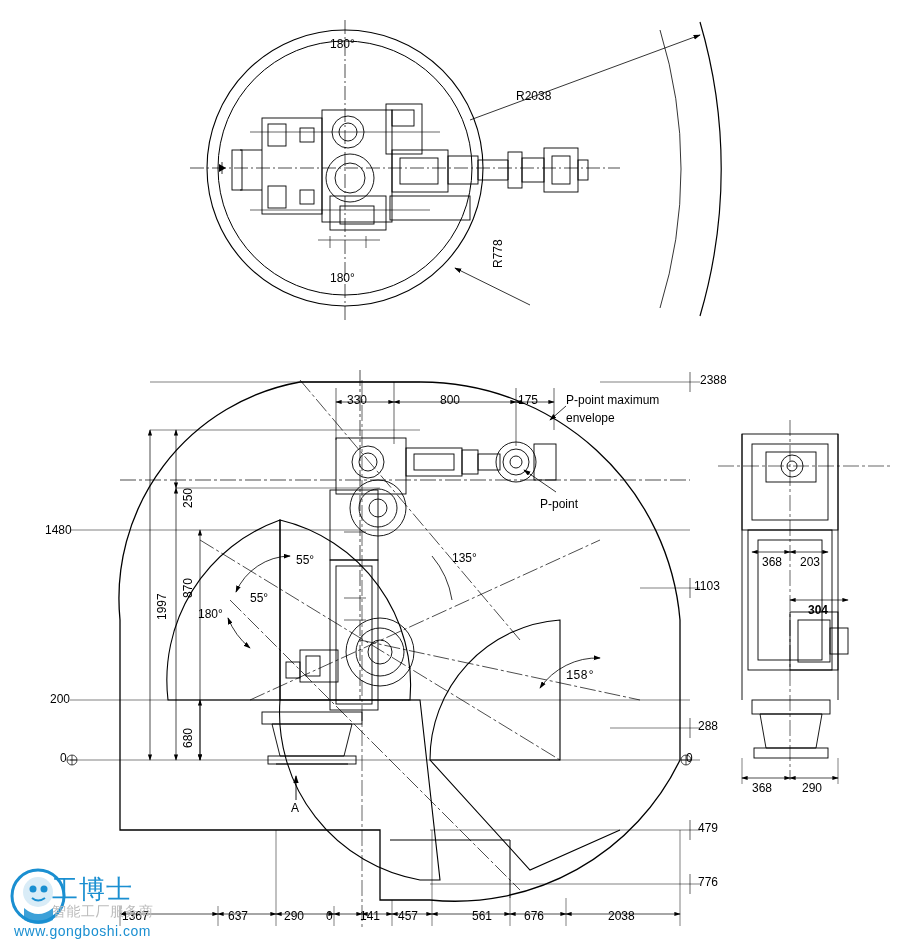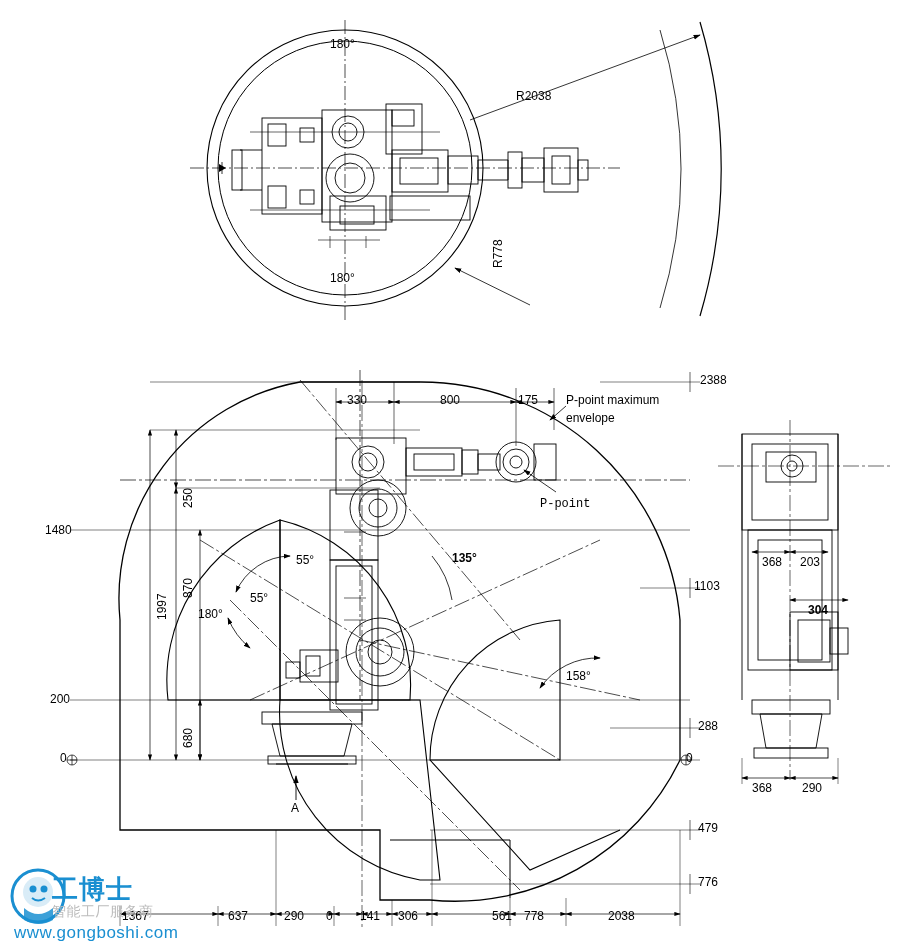--- a/index.html
+++ b/index.html
@@ -3,23 +3,23 @@
 <meta charset="utf-8">
 <style>
   html,body{margin:0;padding:0;background:#ffffff;}
   body{width:900px;height:946px;position:relative;overflow:hidden;
        font-family:"Liberation Sans",sans-serif;color:#000;}
   #stage{position:absolute;left:0;top:0;width:900px;height:786px;}
   svg{position:absolute;left:0;top:0;}
   .lbl{position:absolute;font-size:12px;line-height:1;white-space:nowrap;color:#000;}
   .lbl.rot{transform-origin:left top;transform:rotate(-90deg);}
   .wm{position:absolute;left:8px;top:862px;width:180px;height:80px;}
-  .wm-text{position:absolute;left:52px;top:872px;font-size:26px;font-weight:bold;color:#1a8fd1;letter-spacing:1px;}
+  .wm-text{position:absolute;left:52px;top:872px;font-size:26px;font-weight:normal;color:#1a8fd1;letter-spacing:1px;}
   .wm-sub{position:absolute;left:52px;top:903px;font-size:14px;color:#bdbdbd;letter-spacing:.5px;}
-  .wm-url{position:absolute;left:14px;top:923px;font-size:17px;color:#1a8fd1;letter-spacing:.5px;}
+  .wm-url{position:absolute;left:14px;top:923px;font-size:14px;color:#1a8fd1;letter-spacing:.5px;}
 </style>
 </head>
 <body>
 
 <div id="stage">
 
 <svg width="900" height="946" viewBox="0 0 900 946">
   <defs>
     <marker id="ar" markerWidth="9" markerHeight="9" refX="8" refY="3" orient="auto">
       <path d="M0,0 L9,3 L0,6 z" fill="#000"></path>
@@ -258,21 +258,21 @@
   </g>
 </svg>
 
 <div class="lbl" style="left:330px;top:38px;">180°</div>
 <div class="lbl" style="left:330px;top:272px;">180°</div>
 <div class="lbl" style="left:516px;top:90px;">R2038</div>
 <div class="lbl rot" style="left:492px;top:268px;">R778</div>
 
 <div class="lbl" style="left:566px;top:394px;">P-point maximum</div>
 <div class="lbl" style="left:566px;top:412px;">envelope</div>
-<div class="lbl" style="left:540px;top:498px;font-family:Liberation Mono, monospace;">P-point</div>
+<div class="lbl" style="left:540px;top:498px;">P-point</div>
 <div class="lbl" style="left:291px;top:802px;">A</div>
 
 <div class="lbl" style="left:347px;top:394px;">330</div>
 <div class="lbl" style="left:440px;top:394px;">800</div>
 <div class="lbl" style="left:518px;top:394px;">175</div>
 
 <div class="lbl" style="left:45px;top:524px;">1480</div>
 <div class="lbl" style="left:50px;top:693px;">200</div>
 <div class="lbl" style="left:60px;top:752px;">0</div>
 
@@ -284,31 +284,31 @@
 <div class="lbl" style="left:700px;top:374px;">2388</div>
 <div class="lbl" style="left:694px;top:580px;">1103</div>
 <div class="lbl" style="left:698px;top:720px;">288</div>
 <div class="lbl" style="left:686px;top:752px;">0</div>
 <div class="lbl" style="left:698px;top:822px;">479</div>
 <div class="lbl" style="left:698px;top:876px;">776</div>
 
 <div class="lbl" style="left:296px;top:554px;">55°</div>
 <div class="lbl" style="left:250px;top:592px;">55°</div>
 <div class="lbl" style="left:198px;top:608px;">180°</div>
-<div class="lbl" style="left:452px;top:552px;font-weight:bold;">135°</div>
-<div class="lbl" style="left:566px;top:670px;">158°</div>
+<div class="lbl" style="left:452px;top:552px;">135°</div>
+<div class="lbl" style="left:566px;top:670px;font-family:Liberation Mono, monospace;">158°</div>
 
 <div class="lbl" style="left:122px;top:910px;">1367</div>
 <div class="lbl" style="left:228px;top:910px;">637</div>
 <div class="lbl" style="left:284px;top:910px;">290</div>
 <div class="lbl" style="left:326px;top:910px;">0</div>
 <div class="lbl" style="left:360px;top:910px;">141</div>
-<div class="lbl" style="left:398px;top:910px;">306</div>
-<div class="lbl" style="left:492px;top:910px;">561</div>
-<div class="lbl" style="left:524px;top:910px;">778</div>
+<div class="lbl" style="left:398px;top:910px;">457</div>
+<div class="lbl" style="left:472px;top:910px;">561</div>
+<div class="lbl" style="left:524px;top:910px;">676</div>
 <div class="lbl" style="left:608px;top:910px;">2038</div>
 
 <div class="lbl" style="left:762px;top:556px;">368</div>
 <div class="lbl" style="left:800px;top:556px;">203</div>
 <div class="lbl" style="left:808px;top:604px;font-weight:bold;">304</div>
 <div class="lbl" style="left:752px;top:782px;">368</div>
 <div class="lbl" style="left:802px;top:782px;">290</div>
 
 <svg class="wm" viewBox="0 0 180 80">
   <circle cx="30" cy="34" r="26" fill="none" stroke="#1a8fd1" stroke-width="3"></circle>

